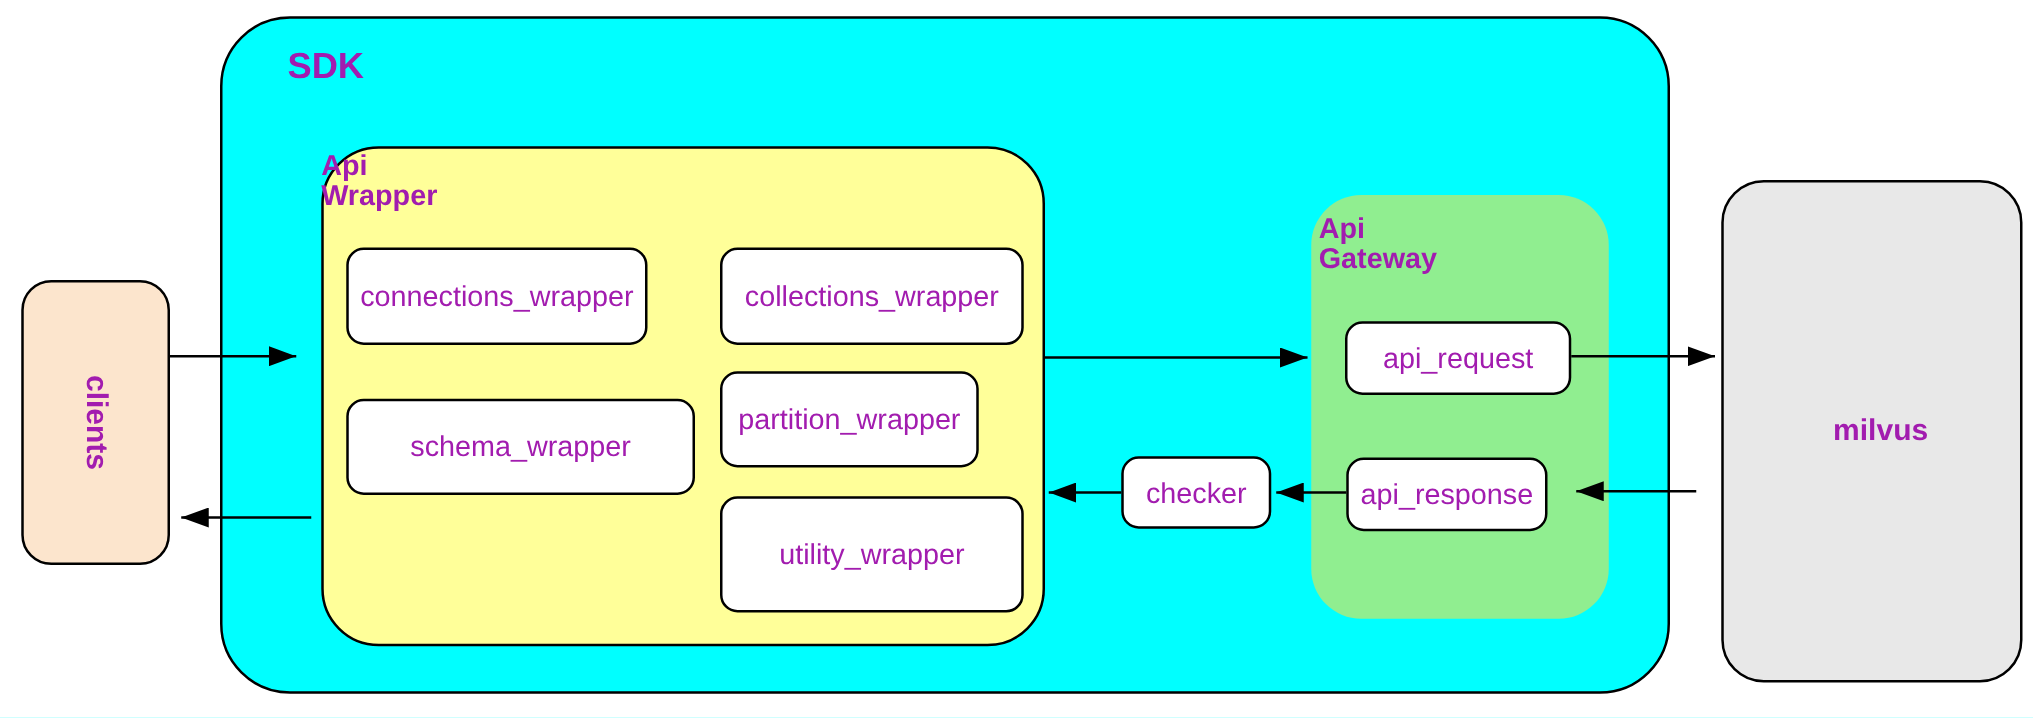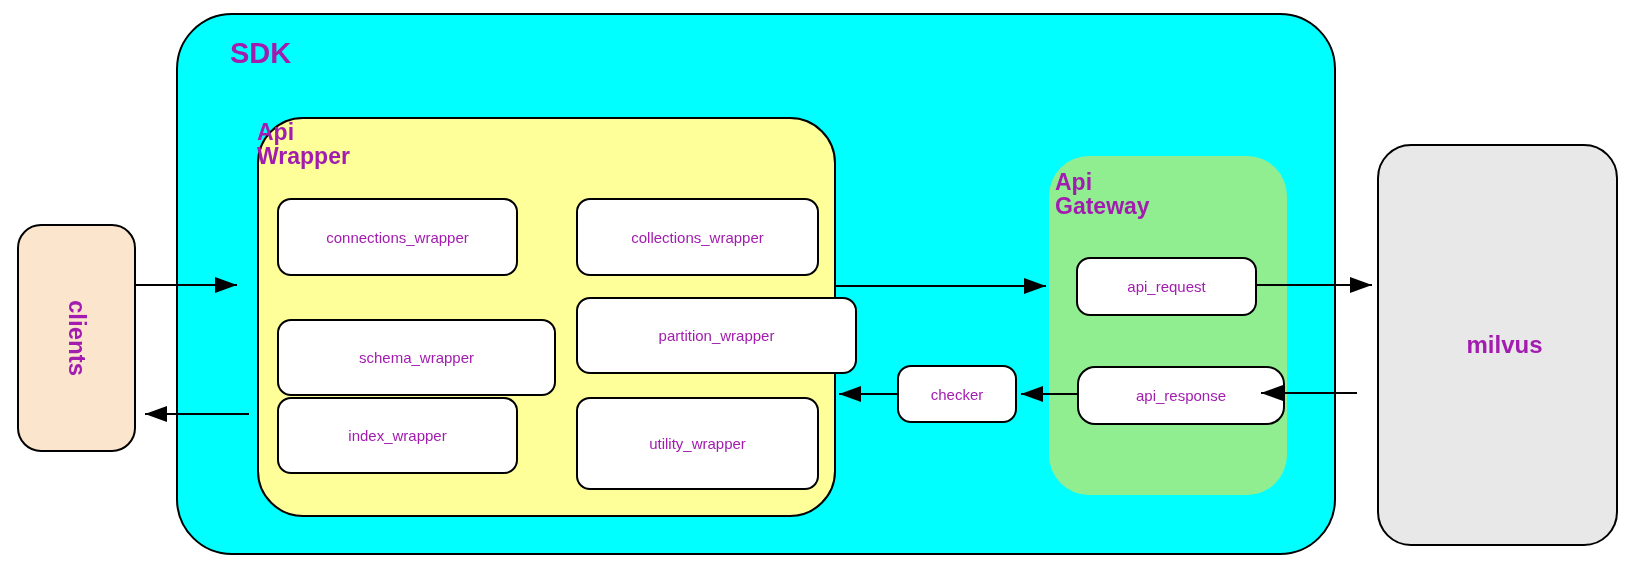--- a/index.html
+++ b/index.html
@@ -19,21 +19,21 @@
   .container-fill-gateway { background: #90ee90; border-radius: 40px; }
   .fill-clients { background: #fce5cd; border-radius: 24px; }
   .fill-milvus { background: #e8e8e8; border-radius: 34px; }
   .module {
     background: #ffffff;
     border: 2px solid #000000;
     border-radius: 14px;
     display: flex;
     align-items: center;
     justify-content: center;
-    font-size: 15px;
+    font-size: 23px;
     white-space: nowrap;
   }
   .section-label {
     position: absolute;
     font-weight: bold;
     font-size: 23px;
     line-height: 24px;
     text-align: left;
   }
   .sdk-label {
@@ -67,32 +67,31 @@
 
   <div class="box bordered container-fill-wrapper" style="left:257px; top:117px; width:579px; height:400px;"></div>
   <div class="section-label" style="left:257px; top:120px; width:126px;">
     <span>Api</span><br>
     <span>Wrapper</span>
   </div>
 
   <div class="box module" style="left:277px; top:198px; width:241px; height:78px;">connections_wrapper</div>
   <div class="box module" style="left:576px; top:198px; width:243px; height:78px;">collections_wrapper</div>
   <div class="box module" style="left:277px; top:297px; width:279px; height:77px;margin-top:22px;">schema_wrapper</div>
-  <div class="box module" style="left:576px; top:297px; width:281px; height:77px;">partition_wrapper</div>
-  <div class="box module" style="left:277px; top:397px; width:241px; height:77px;">index_wrapper</div>
+  <div class="box module" style="left:576px; top:297px; width:207px; height:77px;">partition_wrapper</div>
   <div class="box module" style="left:576px; top:397px; width:243px; height:93px;">utility_wrapper</div>
 
   <div class="box container-fill-gateway" style="left:1049px; top:156px; width:238px; height:339px;"></div>
   <div class="section-label" style="left:1055px; top:170px; width:120px;">
     <span>Api</span><br>
     <span>Gateway</span>
   </div>
 
   <div class="box module" style="left:1076px; top:257px; width:181px; height:59px;">api_request</div>
-  <div class="box module" style="left:1077px; top:366px; width:208px; height:59px;border-radius:18px;">api_response</div>
+  <div class="box module" style="left:1077px; top:366px; width:161px; height:59px;">api_response</div>
 
   <div class="box module" style="left:897px; top:365px; width:120px; height:58px;text-align:right;">checker</div>
 
   <div class="box bordered fill-clients" style="left:17px; top:224px; width:119px; height:228px;">
     <div class="center-label rotated">clients</div>
   </div>
 
   <div class="box bordered fill-milvus" style="left:1377px; top:144px; width:241px; height:402px;padding-left:14px;">
     <div class="center-label">milvus</div>
   </div>

